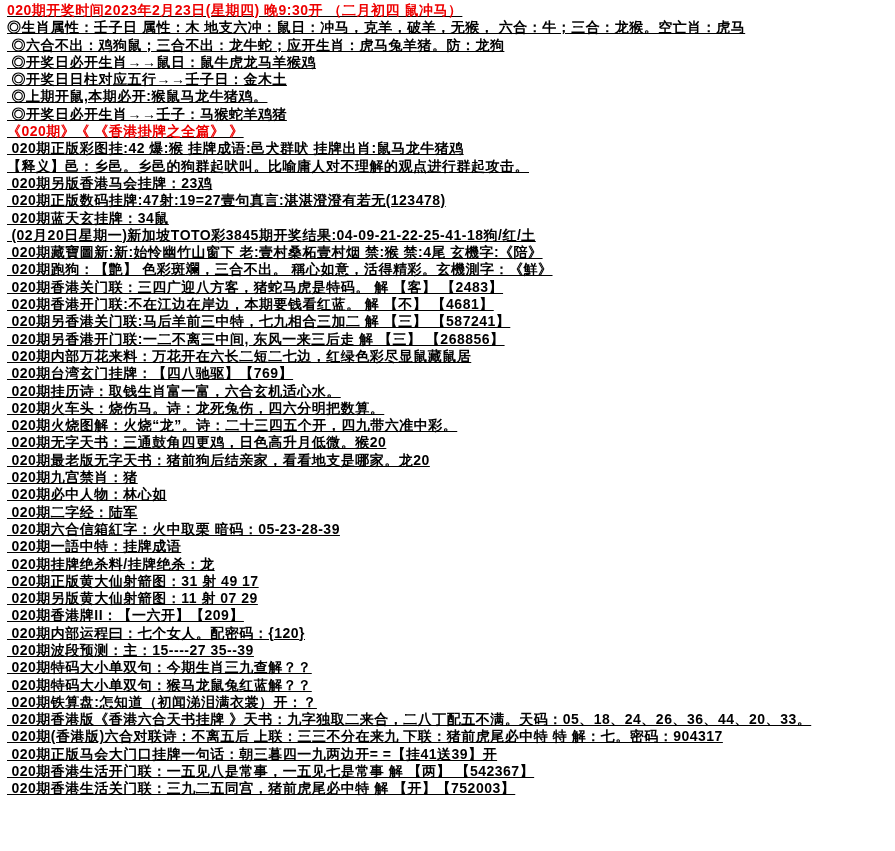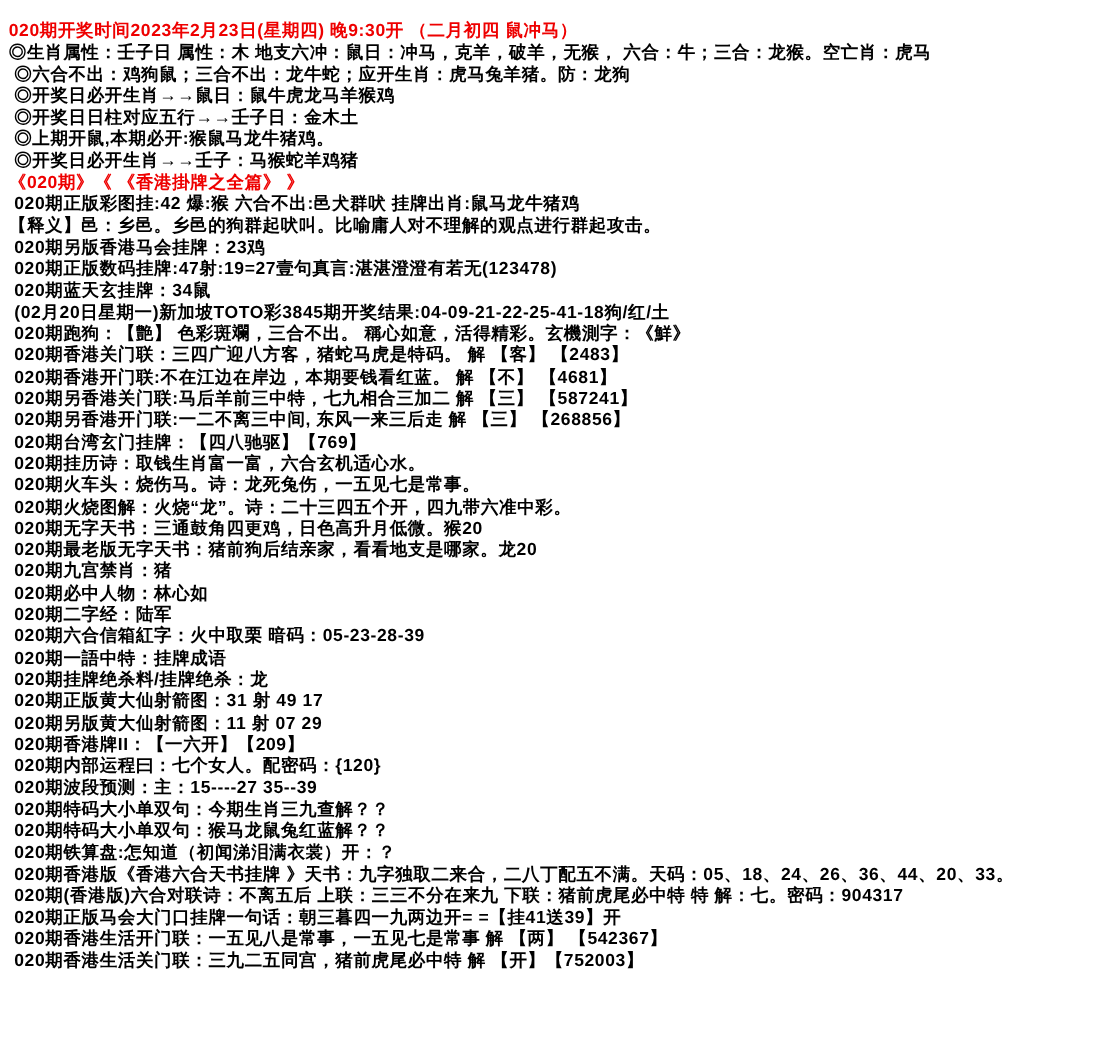--- a/index.html
+++ b/index.html
@@ -5,22 +5,23 @@
   html, body {
     margin: 0;
     padding: 0;
     background: #ffffff;
     width: 895px;
     height: 851px;
     overflow: hidden;
     font-family: "Liberation Sans", sans-serif;
   }
   .doc {
-    padding: 16px 0 0 7px;
+    padding: 2px 0 0 7px;
     width: 888px;
+    text-decoration: underline;
   }
   .line {
     font-size: 14px;
     line-height: 17.3px;
     font-weight: 700;
     color: var(--text-black, #000000);
     white-space: pre;
     letter-spacing: 0.5px;
   }
   .line.red {
@@ -32,34 +33,36 @@
 
 <div class="doc">
     <div class="line red">020期开奖时间2023年2月23日(星期四) 晚9:30开 （二月初四 鼠冲马）</div>
     <div class="line">◎生肖属性：壬子日 属性：木 地支六冲：鼠日：冲马，克羊，破羊，无猴， 六合：牛；三合：龙猴。空亡肖：虎马</div>
     <div class="line"> ◎六合不出：鸡狗鼠；三合不出：龙牛蛇；应开生肖：虎马兔羊猪。防：龙狗</div>
     <div class="line"> ◎开奖日必开生肖→→鼠日：鼠牛虎龙马羊猴鸡</div>
     <div class="line"> ◎开奖日日柱对应五行→→壬子日：金木土</div>
     <div class="line"> ◎上期开鼠,本期必开:猴鼠马龙牛猪鸡。</div>
     <div class="line"> ◎开奖日必开生肖→→壬子：马猴蛇羊鸡猪</div>
     <div class="line red">《020期》《 《香港掛牌之全篇》 》</div>
-    <div class="line"> 020期正版彩图挂:42 爆:猴 六合不出:邑犬群吠 挂牌出肖:鼠马龙牛猪鸡</div>
+    <div class="line"> 020期正版彩图挂:42 爆:猴 挂牌成语:邑犬群吠 挂牌出肖:鼠马龙牛猪鸡</div>
     <div class="line">【释义】邑：乡邑。乡邑的狗群起吠叫。比喻庸人对不理解的观点进行群起攻击。</div>
     <div class="line"> 020期另版香港马会挂牌：23鸡</div>
     <div class="line"> 020期正版数码挂牌:47射:19=27壹句真言:湛湛澄澄有若无(123478)</div>
     <div class="line"> 020期蓝天玄挂牌：34鼠</div>
     <div class="line"> (02月20日星期一)新加坡TOTO彩3845期开奖结果:04-09-21-22-25-41-18狗/红/土</div>
+    <div class="line"> 020期藏寶圖新:新:始怜幽竹山窗下 老:壹村桑柘壹村烟 禁:猴 禁:4尾 玄機字:《陪》</div>
     <div class="line"> 020期跑狗：【艶】 色彩斑斕，三合不出。 稱心如意，活得精彩。玄機測字：《鮮》</div>
     <div class="line"> 020期香港关门联：三四广迎八方客，猪蛇马虎是特码。 解 【客】 【2483】</div>
     <div class="line"> 020期香港开门联:不在江边在岸边，本期要钱看红蓝。 解 【不】 【4681】</div>
     <div class="line"> 020期另香港关门联:马后羊前三中特，七九相合三加二 解 【三】 【587241】</div>
     <div class="line"> 020期另香港开门联:一二不离三中间, 东风一来三后走 解 【三】 【268856】</div>
+    <div class="line"> 020期内部万花来料：万花开在六长二短二七边，红绿色彩尽显鼠藏鼠居</div>
     <div class="line"> 020期台湾玄门挂牌：【四八驰驱】【769】</div>
     <div class="line"> 020期挂历诗：取钱生肖富一富，六合玄机适心水。</div>
-    <div class="line"> 020期火车头：烧伤马。诗：龙死兔伤，一五见七是常事。</div>
+    <div class="line"> 020期火车头：烧伤马。诗：龙死兔伤，四六分明把数算。</div>
     <div class="line"> 020期火烧图解：火烧“龙”。诗：二十三四五个开，四九带六准中彩。</div>
     <div class="line"> 020期无字天书：三通鼓角四更鸡，日色高升月低微。猴20</div>
     <div class="line"> 020期最老版无字天书：猪前狗后结亲家，看看地支是哪家。龙20</div>
     <div class="line"> 020期九宫禁肖：猪</div>
     <div class="line"> 020期必中人物：林心如</div>
     <div class="line"> 020期二字经：陆军</div>
     <div class="line"> 020期六合信箱紅字：火中取栗 暗码：05-23-28-39</div>
     <div class="line"> 020期一語中特：挂牌成语</div>
     <div class="line"> 020期挂牌绝杀料/挂牌绝杀：龙</div>
     <div class="line"> 020期正版黄大仙射箭图：31 射 49 17</div>

